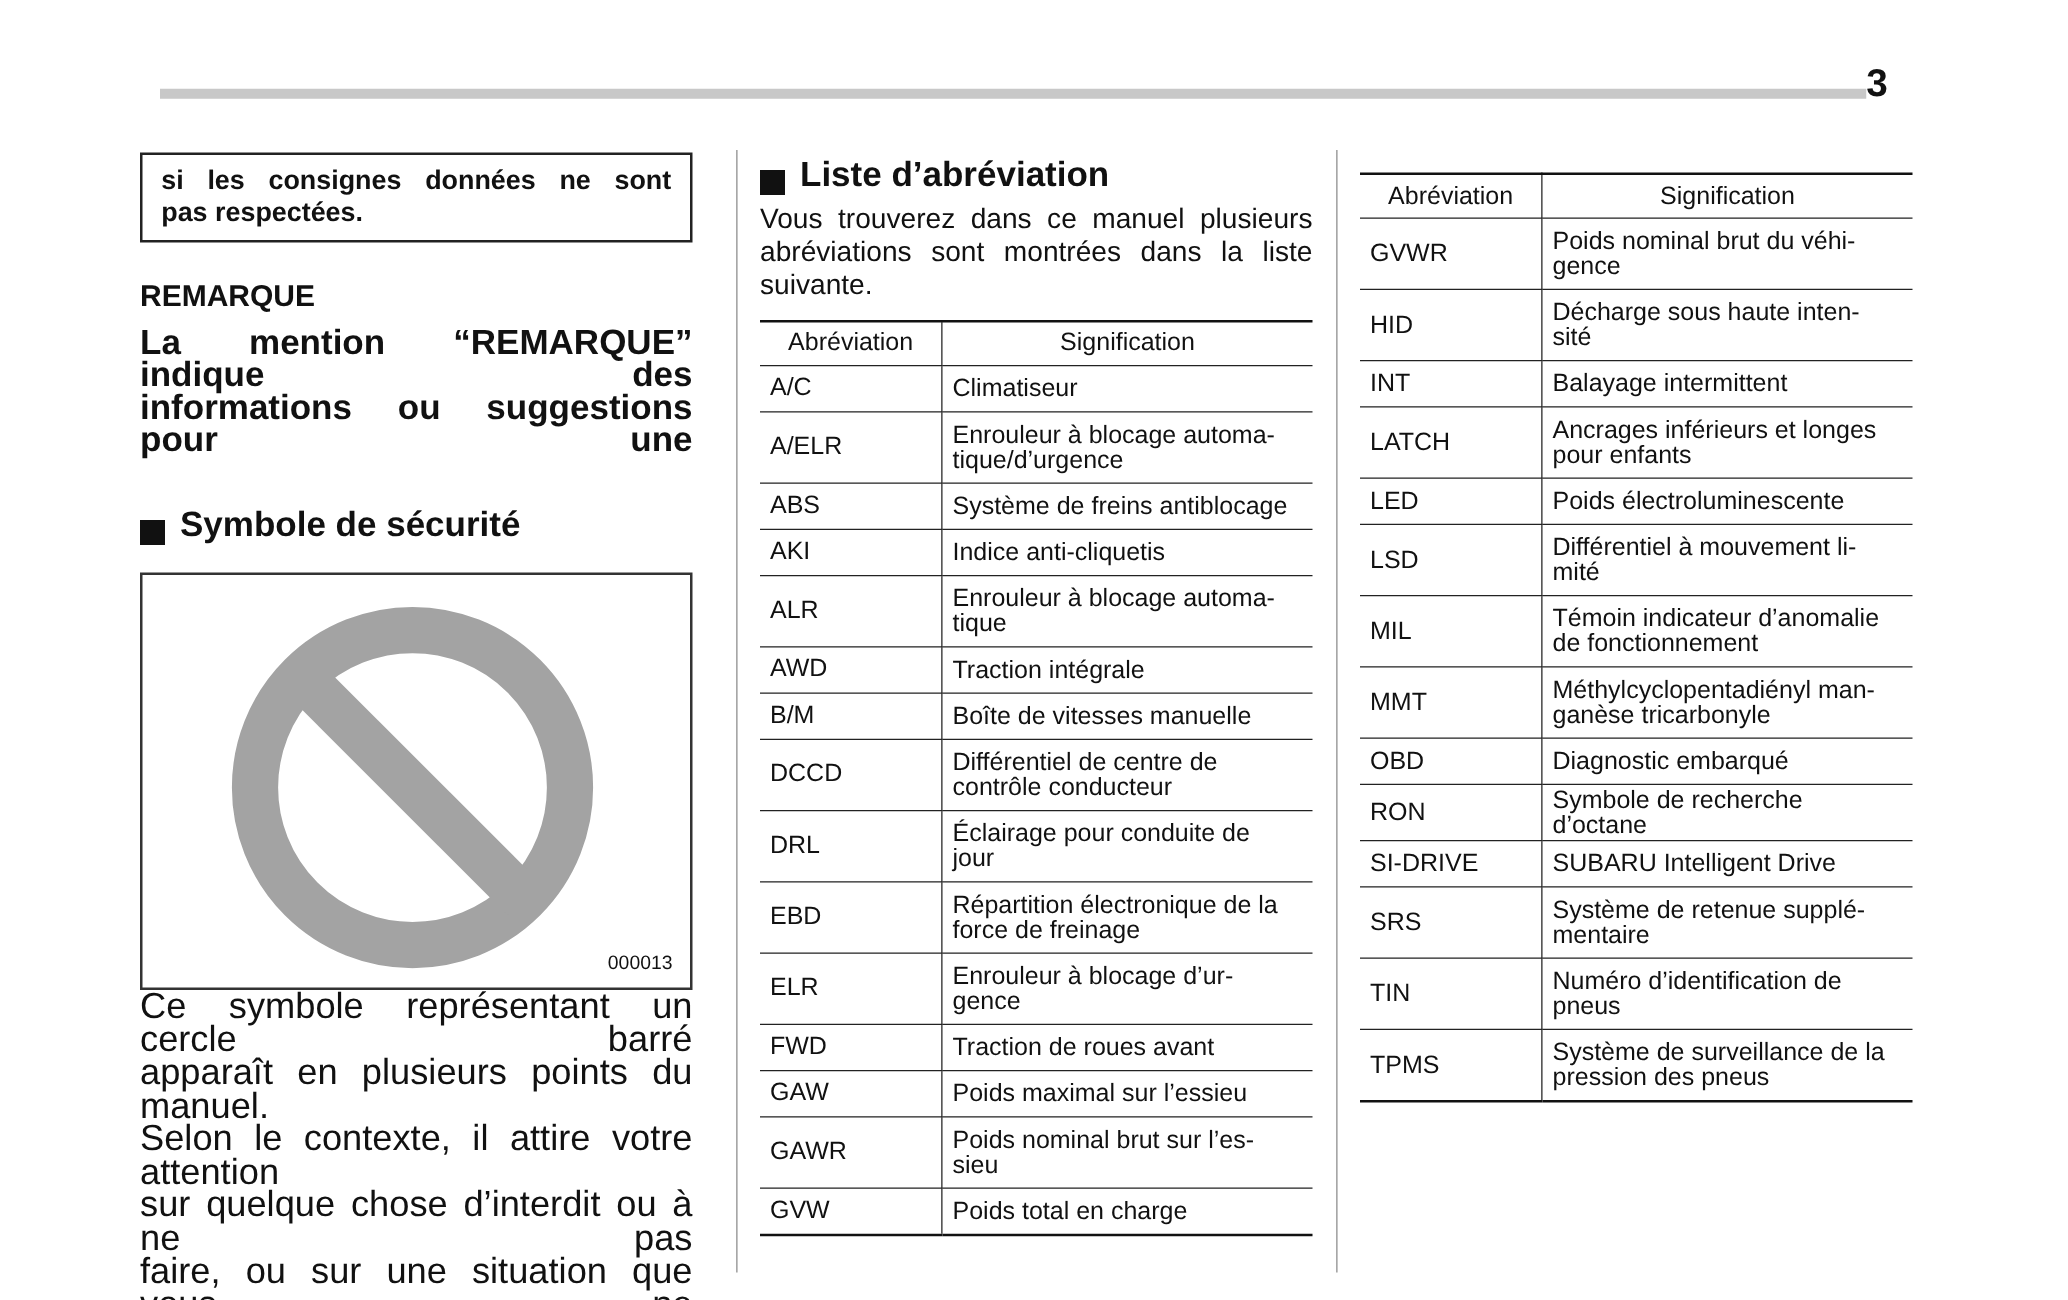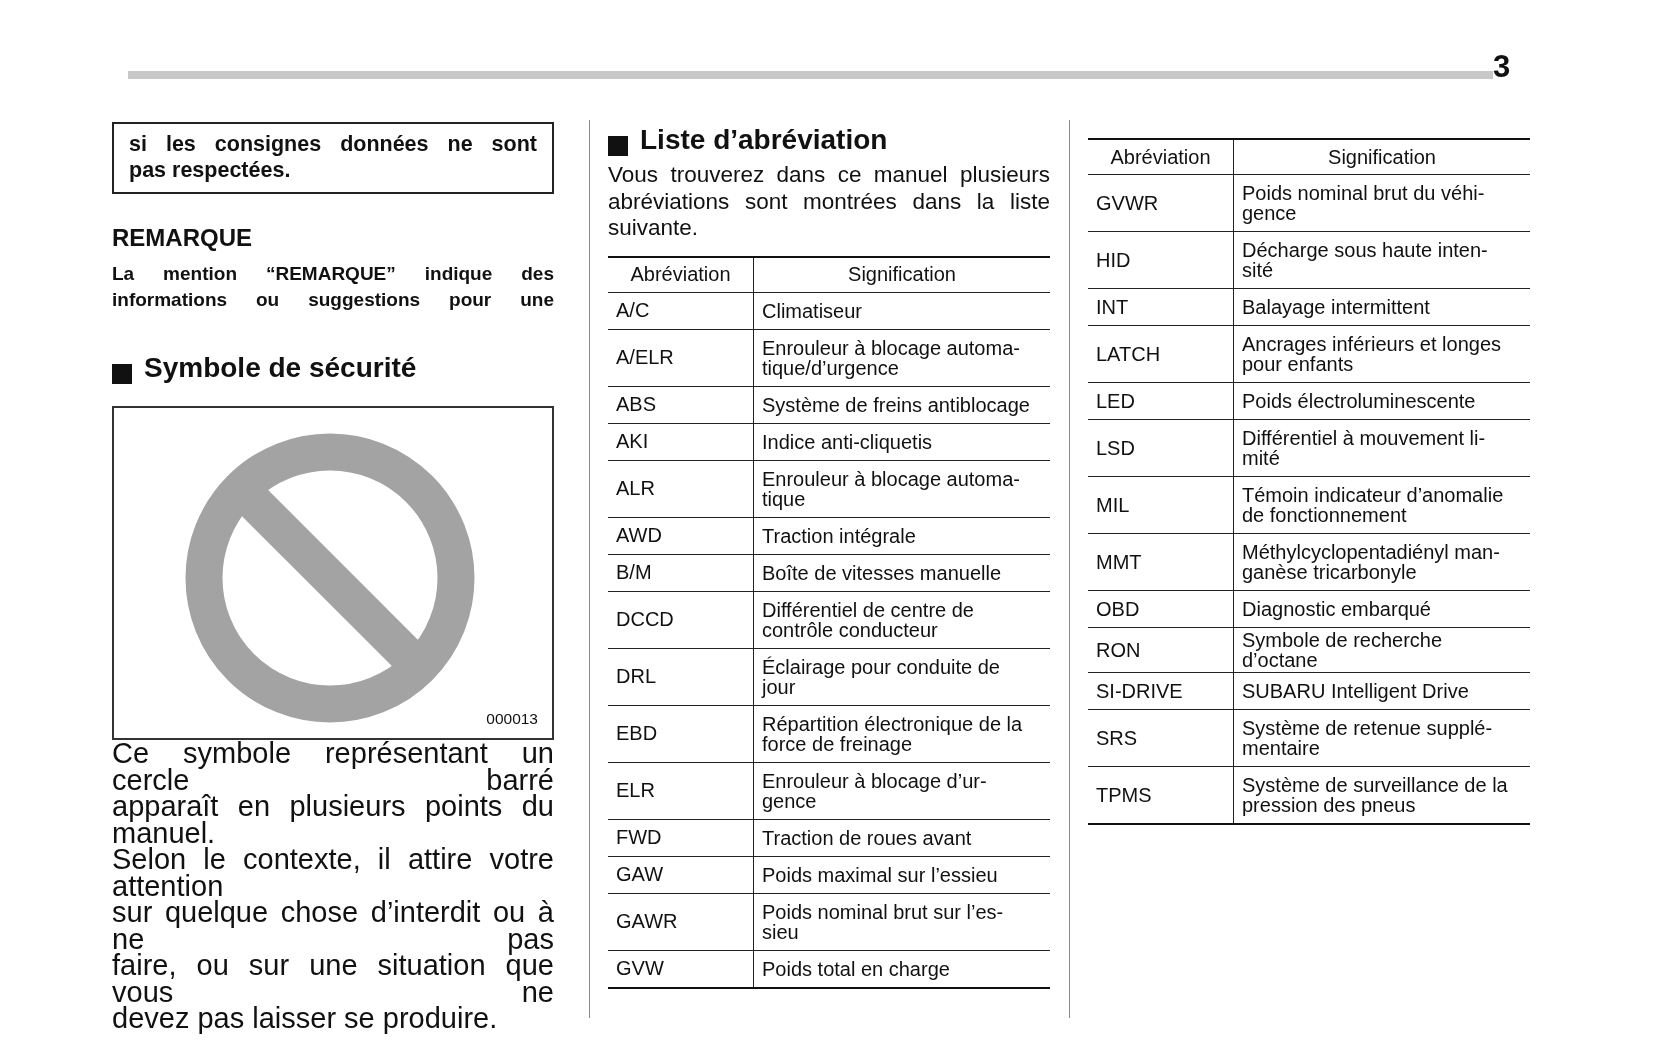--- a/index.html
+++ b/index.html
@@ -12,21 +12,21 @@
     .col-mid { left: 608px; width: 442px; }
     .col-right { left: 1088px; width: 442px; }
     .vdiv { position: absolute; width: 1px; background: #8a8a8a; }
     .vdiv1 { left: 589px; top: 120px; height: 898px; }
     .vdiv2 { left: 1069px; top: 120px; height: 898px; }
 
     .warnbox { border: 2px solid #222; padding: 7px 15px 9px 15px; font-weight: bold; font-size: 21.5px;
                line-height: 26px; text-align: justify; text-align-last: left; }
     .warnbox .l1 { text-align: justify; text-align-last: justify; }
     .h-remarque { font-size: 24px; font-weight: bold; margin-top: 28px; line-height: 32px; }
-    .p-remarque { font-size: 19px; font-weight: bold; line-height: 26px; margin-top: 7px;
+    .p-remarque { font-size: 28px; font-weight: bold; line-height: 26px; margin-top: 7px;
                   text-align: justify; }
     .p-remarque span { display: block; text-align: justify; text-align-last: justify; }
     .p-remarque span.last { text-align-last: left; }
     .sect-title { font-size: 28px; font-weight: bold; line-height: 32px; display: flex; align-items: flex-end; }
     .sect-title .sq { display: inline-block; width: 20px; height: 20px; background: #111; margin-right: 12px; margin-top: 2px; }
     .h-symbole { margin-top: 39px; }
     .figure { margin-top: 22px; border: 2px solid #333; height: 330px; position: relative; }
     .figure svg { position: absolute; left: 71px; top: 25px; }
     .figure .figid { position: absolute; right: 14px; bottom: 10px; font-size: 15.5px; }
     .body-text { font-size: 29px; line-height: 26.5px; }
@@ -270,20 +270,27 @@
           <td class="c2"><span>SUBARU Intelligent Drive</span></td>
         </tr>
       <tr class="double">
           <td class="c1">SRS</td>
           <td class="c2">
             <span style="display:block">Système de retenue supplé-</span>
             <span style="display:block">mentaire</span>
           </td>
         </tr>
       <tr class="double">
+          <td class="c1">TIN</td>
+          <td class="c2">
+            <span style="display:block">Numéro d’identification de</span>
+            <span style="display:block">pneus</span>
+          </td>
+        </tr>
+      <tr class="double">
           <td class="c1">TPMS</td>
           <td class="c2">
             <span style="display:block">Système de surveillance de la</span>
             <span style="display:block">pression des pneus</span>
           </td>
         </tr>
     </tbody>
   </table>
 </div>
 

